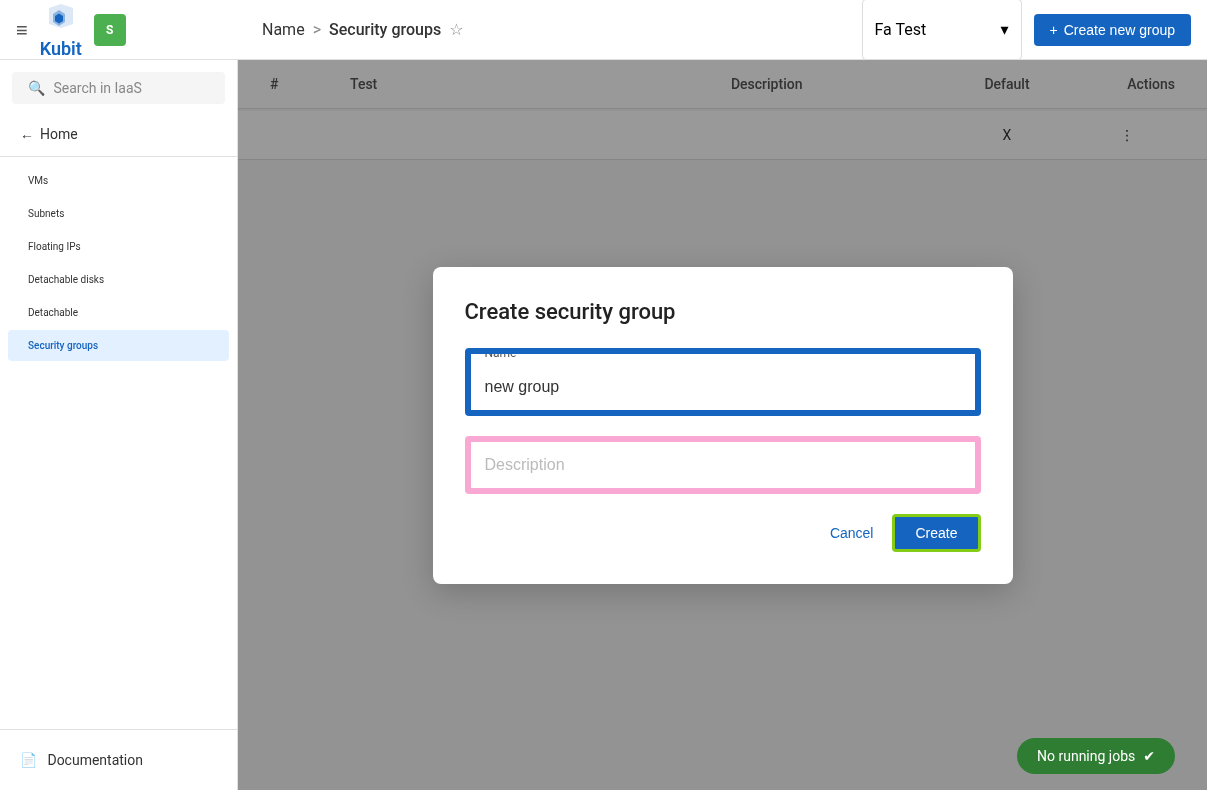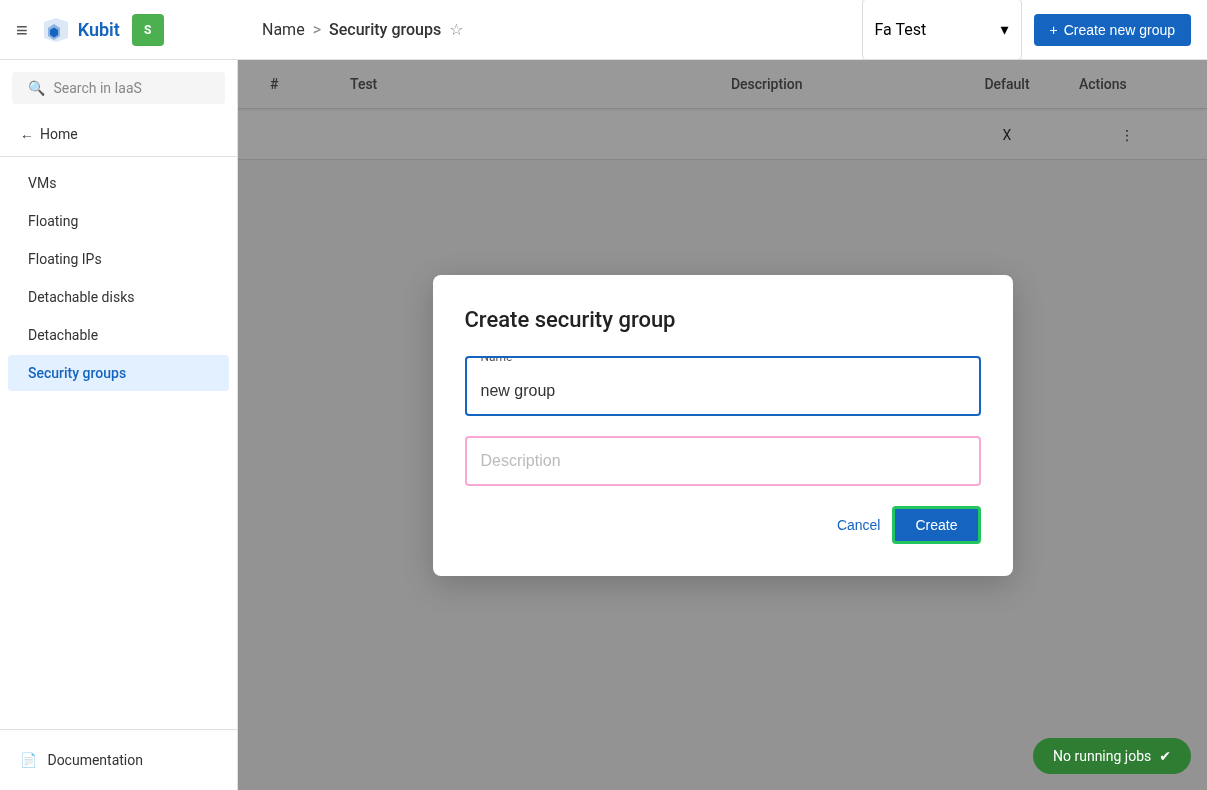--- a/index.html
+++ b/index.html
@@ -24,20 +24,21 @@
     }
     .hamburger-icon {
       font-size: 20px;
       color: #555;
       cursor: pointer;
     }
     .logo-text {
       display: flex;
       align-items: center;
       gap: 6px;
+      flex-direction: column;
     }
     .logo-icon {
       width: 32px;
       height: 32px;
     }
     .logo-name {
       font-size: 18px;
       font-weight: 600;
       color: #1565c0;
     }
@@ -126,21 +127,21 @@
     }
     .sidebar-divider {
       border: none;
       border-top: 1px solid #e0e0e0;
       margin: 4px 0 8px;
     }
     .sidebar-item {
       display: flex;
       align-items: center;
       padding: 10px 20px;
-      font-size: 14px;
+      font-size: 10px;
       color: #333;
       cursor: pointer;
       border-radius: 4px;
       margin: 0 8px 2px;
     }
     .sidebar-item.active {
       background: #e3f0ff;
       color: #1565c0;
       font-weight: 500;
     }
@@ -188,21 +189,21 @@
     .table-col {
       padding: 16px 12px;
       font-size: 14px;
       color: #555;
       font-weight: 500;
     }
     .col-num { width: 80px; }
     .col-name { flex: 1; }
     .col-desc { flex: 1.5; text-align: center; }
     .col-default { width: 120px; text-align: center; }
-    .col-actions { width: 120px; text-align: left; }
+    .col-actions { width: 120px; text-align: right; }
 
     
     .table-row {
       background: #fff;
       border-bottom: 1px solid #e0e0e0;
       display: flex;
       padding: 0 20px;
       margin-top: 2px;
     }
     .table-cell {
@@ -234,21 +235,21 @@
     .modal-title {
       font-size: 22px;
       font-weight: 500;
       color: #222;
       margin-bottom: 24px;
     }
     .form-group {
       margin-bottom: 20px;
     }
     .field-wrapper {
-      border: 2px solid #f9a8d4;
+      border: 6px solid #f9a8d4;
       border-radius: 4px;
       overflow: hidden;
       position: relative;
     }
     .field-wrapper.active-field {
       border-color: #1565c0;
     }
     .field-label-floating {
       position: absolute;
       top: -8px;
@@ -266,47 +267,47 @@
       font-size: 16px;
       color: #333;
       background: transparent;
     }
     .field-input::placeholder { color: #bbb; }
 
     .modal-actions {
       display: flex;
       justify-content: flex-end;
       align-items: center;
-      gap: 0;
+      gap: 7px;
       margin-top: 8px;
     }
     .cancel-btn {
       background: transparent;
       border: none;
       color: #1565c0;
       font-size: 14px;
       cursor: pointer;
       padding: 8px 12px;
     }
     .create-modal-btn {
       background: #1565c0;
       color: #fff;
-      border: 3px solid #22c55e;
+      border: 3px solid #84cc16;
       border-radius: 4px;
       padding: 8px 20px;
       font-size: 14px;
       cursor: pointer;
       font-weight: 500;
     }
 
     
     .status-bar {
       position: fixed;
       bottom: 16px;
-      right: 16px;
+      right: 32px;
       background: #2e7d32;
       color: #fff;
       border-radius: 24px;
       padding: 10px 20px;
       display: flex;
       align-items: center;
       gap: 8px;
       font-size: 14px;
       z-index: 100;
     }
@@ -359,21 +360,21 @@
     <div class="sidebar-home">
       <span>←</span>
       <span>Home</span>
     </div>
     <hr class="sidebar-divider">
 
     <div class="sidebar-item">
       <span>VMs</span>
     </div>
     <div class="sidebar-item">
-      <span>Floating</span>
+      <span>Subnets</span>
     </div>
     <div class="sidebar-item">
       <span>Floating IPs</span>
     </div>
     <div class="sidebar-item">
       <span>Detachable disks</span>
     </div>
     <div class="sidebar-item">
       <span>Detachable</span>
     </div>

